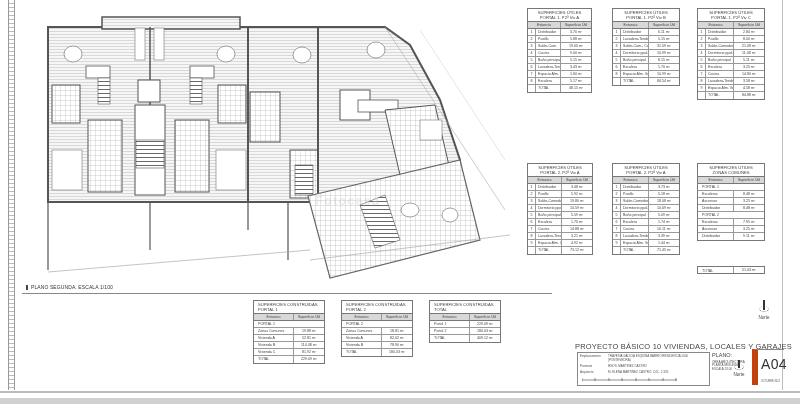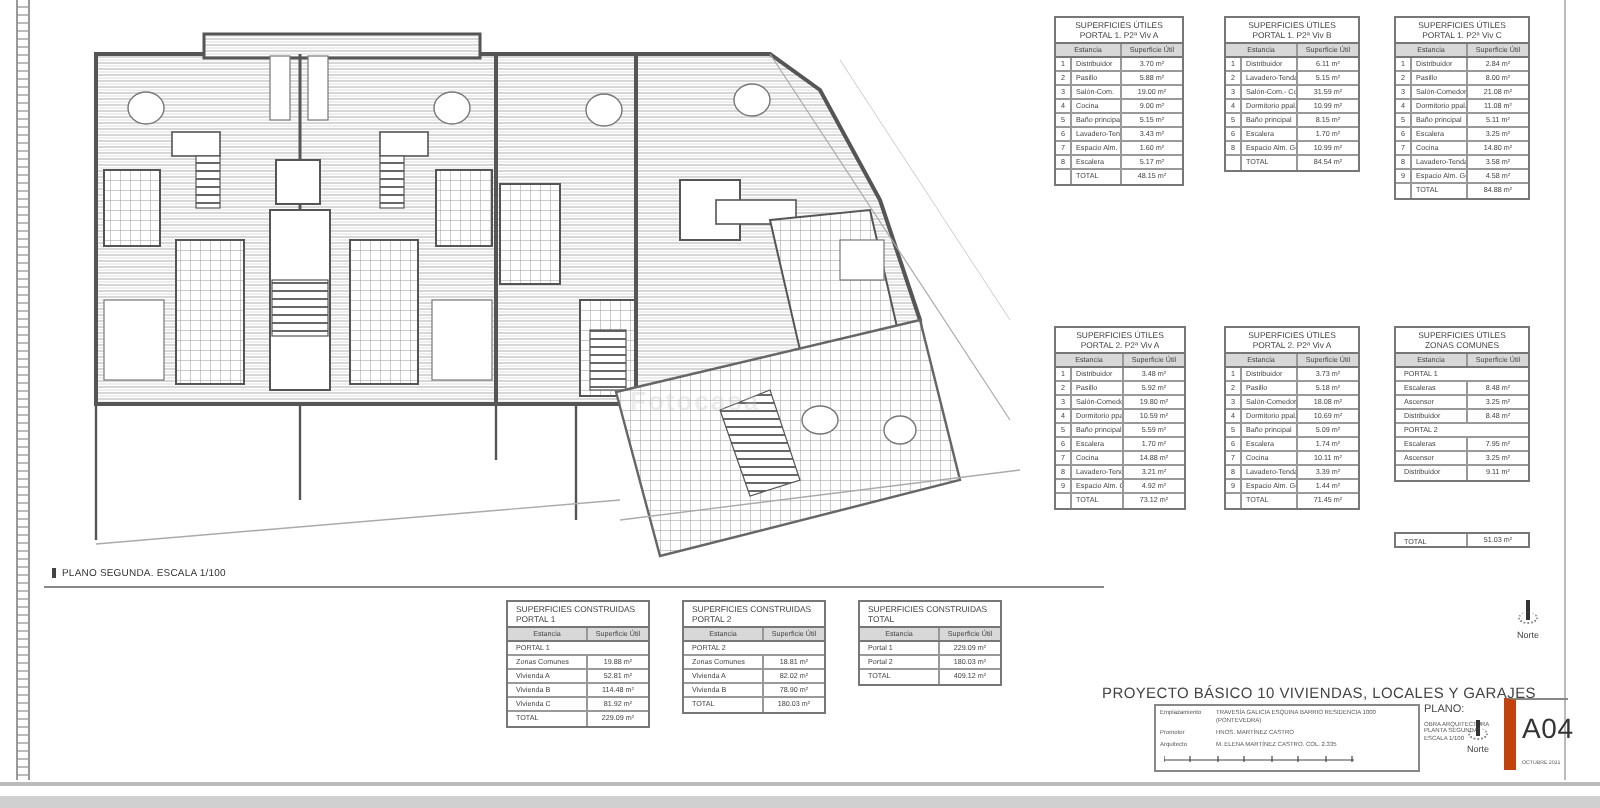--- a/index.html
+++ b/index.html
@@ -28,21 +28,21 @@
   .tbl .c-num { width: 8px; text-align: center; border-right: 1px solid #999; height: 100%; line-height: 7px; }
   .tbl .c-name { flex: 1; padding-left: 2px; border-right: 1px solid #999; height: 100%; line-height: 7px; white-space: nowrap; overflow: hidden; }
   .tbl .c-val { width: 30px; text-align: center; height: 100%; line-height: 7px; white-space: nowrap; }
   .tbl .hdr .c-name { text-align: center; padding-left: 0; }
   .tbl .row.section .c-name { border-right: none; }
 
   .tbl-bottom .c-name { padding-left: 4px; }
   .sep-total { position: absolute; border: 1px solid #777; background:#fff; font-size: 3.6px; color:#444; display:flex; height: 8px; align-items:center; }
 
   
-  .proj-title { position: absolute; left: 551px; top: 342px; font-size: 7.5px; color: #444; letter-spacing: 0.2px; white-space: nowrap; }
+  .proj-title { position: absolute; left: 575px; top: 342px; font-size: 7.5px; color: #444; letter-spacing: 0.2px; white-space: nowrap; }
   .tb-box { position: absolute; left: 577px; top: 352px; width: 133px; height: 34px; border: 1px solid #888; font-size: 3px; color: #555; }
   .tb-line { display: flex; padding: 1px 2px; }
   .tb-line .k { width: 28px; }
   .tb-line .v { flex: 1; }
   .scalebar { position: absolute; left: 4px; bottom: 3px; width: 95px; height: 6px; }
   .plano-box { position: absolute; left: 710px; top: 352px; width: 40px; height: 34px; font-size: 3px; color: #555; }
   .plano-label { font-size: 5.5px; color: #444; margin-left: 2px; }
   .plano-sub { margin-left: 2px; margin-top: 3px; line-height: 3.4px; }
   .north-small { position: absolute; left: 731px; top: 360px; width: 16px; height: 24px; text-align: center; font-size: 4.5px; color: #444; }
   .sheet-id-box { position: absolute; left: 752px; top: 349px; width: 32px; height: 36px; border-left: 6px solid #c2410c; border-top: 1px solid #888; }

